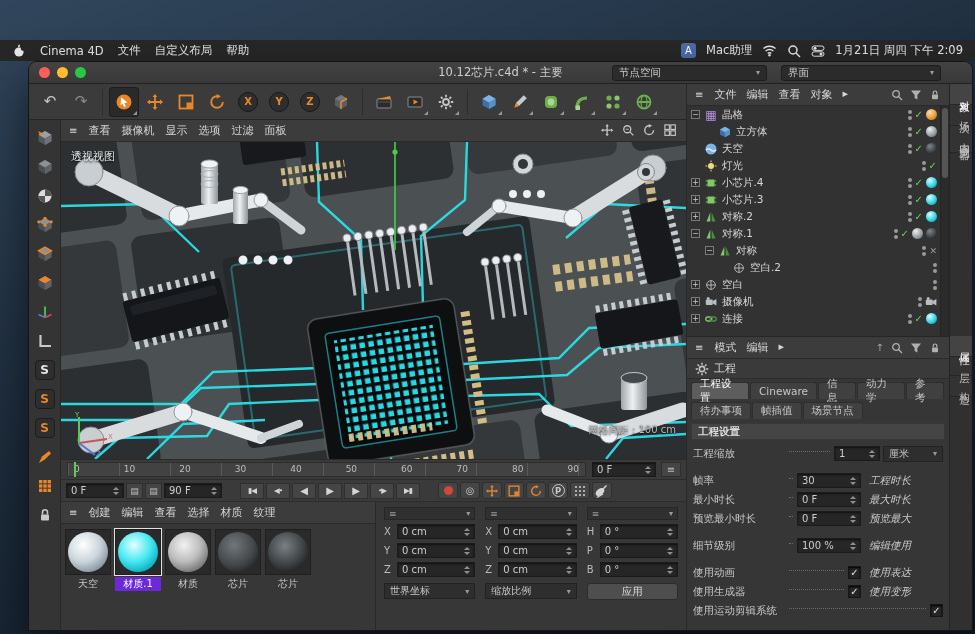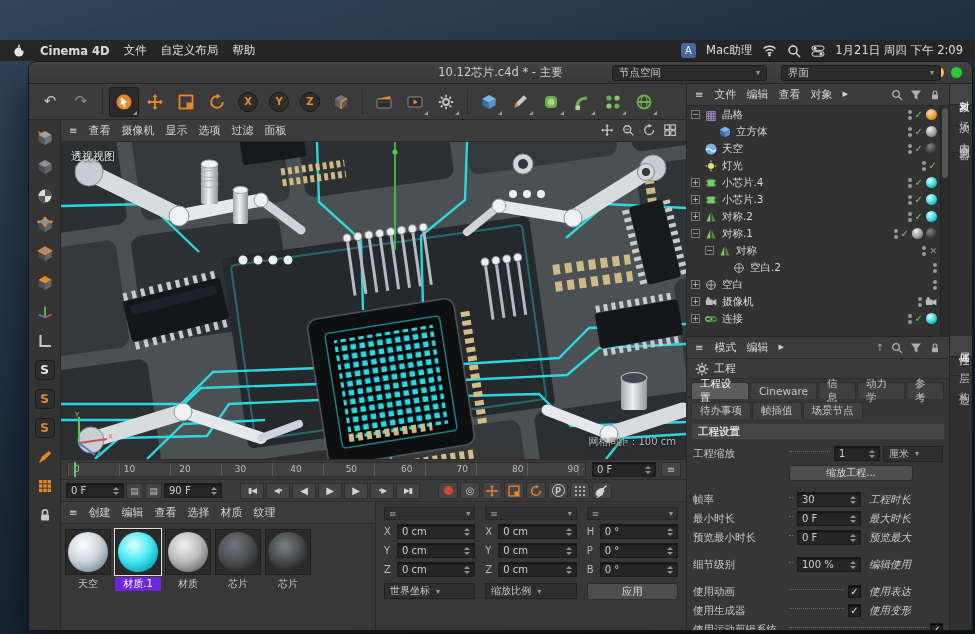--- a/index.html
+++ b/index.html
@@ -4,32 +4,32 @@
 <style>
   * { margin:0; padding:0; box-sizing:border-box; }
   html,body { width:975px; height:634px; background:#0d141c; overflow:hidden; }
   body { font-family:"DejaVu Sans","Liberation Sans",sans-serif; font-size:11px; color:#ccc; }
   .screen { position:relative; width:975px; height:634px;
     background:linear-gradient(160deg,#31465c 0%,#1d2c3c 45%,#0f1822 100%); overflow:hidden; }
 
   
   .menubar { position:absolute; top:40px; left:0; right:0; height:21px; background:#272727;
     display:flex; align-items:center; padding:0 12px; gap:14px; color:#e6e6e6; font-size:11.5px; }
-  .mb-app { font-weight:bold; }
+  .mb-app { font-weight:normal; }
   .mb-items { display:flex; gap:14px; }
   .mb-right { margin-left:auto; display:flex; align-items:center; gap:10px; }
   .abadge { width:15px; height:15px; border-radius:3px; background:#4a6da8; color:#fff; font-size:10px;
     display:flex; align-items:center; justify-content:center; }
   .mb-ic { display:flex; align-items:center; }
 
   
   .window { position:absolute; left:28px; top:61px; width:945px; height:570px; background:#333;
     border:1px solid #151515; border-radius:9px 9px 0 0; box-shadow:0 20px 45px rgba(0,0,0,.55); overflow:hidden; }
   .titlebar { position:absolute; top:0; left:0; right:0; height:22px; background:linear-gradient(#434343,#383838);
-    border-bottom:1px solid #222; display:flex; align-items:center; padding:0 10px; gap:7px;justify-content:flex-end; }
+    border-bottom:1px solid #222; display:flex; align-items:center; padding:0 10px; gap:7px; }
   .tl-dot { width:11px; height:11px; border-radius:50%; }
   .tl-dot.red{background:#ff5f57}.tl-dot.yellow{background:#febc2e}.tl-dot.green{background:#28c840}
   .tb-title { position:absolute; left:0; right:0; text-align:center; color:#cfcfcf; font-size:11.5px; pointer-events:none; }
   .tb-dd { position:absolute; height:16px; background:#2b2b2b; border:1px solid #1d1d1d; border-radius:3px;
     display:flex; align-items:center; justify-content:space-between; padding:0 6px; color:#ccc; font-size:10.5px; z-index:2; }
   .tb-dd.nodespace { right:205px; width:155px; }
   .tb-dd.iface { right:31px; width:160px; }
   .cv { color:#9a9a9a; font-size:8px; margin-left:6px; }
 
   
@@ -54,21 +54,21 @@
 
   
   .center { position:absolute; left:32px; top:58px; width:625px; bottom:0; }
   .viewport { position:absolute; top:0; left:0; right:0; height:339px; background:#45494c; }
   .pm-menu { height:22px; background:#3c3c3c; border-bottom:1px solid #2a2a2a; display:flex; align-items:center;
     gap:11px; padding:0 8px; color:#d6d6d6; font-size:11px; }
   .pm-right { margin-left:auto; display:flex; align-items:center; gap:7px; color:#a5a5a5; }
   .vp-canvas { position:absolute; left:0; right:0; top:22px; bottom:0; overflow:hidden; }
   svg.scene { width:100%; height:100%; display:block; }
   .vp-label { position:absolute; top:7px; left:10px; color:#e6e6e6; font-size:11px; text-shadow:0 1px 2px #000; }
-  .grid-info { position:absolute; right:10px; bottom:10px; color:#bcbcbc; font-size:10px; text-shadow:0 1px 2px #000; }
+  .grid-info { position:absolute; right:10px; bottom:22px; color:#bcbcbc; font-size:10px; text-shadow:0 1px 2px #000; }
   .gizmo { position:absolute; left:6px; bottom:2px; }
 
   
   .timeline { position:absolute; top:339px; left:0; right:0; height:20px; background:#3a3a3a; border-top:1px solid #2a2a2a; }
   .ruler { position:absolute; left:6px; right:100px; top:2px; bottom:2px; background:#424242;
     background-image:repeating-linear-gradient(90deg, rgba(255,255,255,.13) 0 1px, transparent 1px 51px);
     border:1px solid #2d2d2d; display:flex; justify-content:space-between; padding:1px 6px 0; color:#bdbdbd; font-size:9px; }
   .ph { position:absolute; left:13px; top:2px; bottom:2px; width:2px; background:#58d058; }
   .tl-frame { position:absolute; right:30px; top:2px; width:64px; }
   .tl-menu { position:absolute; right:5px; top:2px; width:20px; height:15px; background:#454545; border:1px solid #2e2e2e;
@@ -117,21 +117,21 @@
 
   .coords { flex:1; background:#373737; border-top:1px solid #2c2c2c; padding:3px 8px 0; }
   .coord-groups { display:flex; gap:10px; }
   .coord-col { flex:1; }
   .coord-head { display:flex; justify-content:space-between; align-items:center; height:13px; background:#303030;
     border:1px solid #262626; color:#9a9a9a; padding:0 4px; margin-top:2px; font-size:9px; }
   .coord-row { display:flex; align-items:center; gap:4px; margin-top:4px; }
   .axis { width:9px; color:#bbb; font-size:10px; }
   .coord-row .fld { flex:1; }
   .ddl { height:16px; background:#2e2e2e; border:1px solid #222; display:flex; align-items:center;
-    padding:0 5px; color:#c8c8c8; font-size:10px; }
+    justify-content:space-between; padding:0 5px; color:#c8c8c8; font-size:10px; }
   .ddl.foot { margin-top:6px; }
   .apply-btn { margin-top:6px; width:100%; height:17px; background:#4e4e4e; border:1px solid #2c2c2c; border-radius:3px;
     color:#ddd; font-size:10.5px; font-family:inherit; }
 
   
   .right-col { position:absolute; left:657px; top:22px; width:263px; bottom:0; background:#363636; border-left:1px solid #282828; }
   .om { position:absolute; top:0; left:0; right:0; height:252px; }
   .om-tree { position:absolute; top:22px; bottom:0; left:0; right:9px; background:#323232; overflow:hidden; }
   .om-row { height:17px; display:flex; align-items:center; gap:4px; padding-right:3px; }
   .exp { width:9px; height:9px; border:1px solid #7a7a7a; background:#2e2e2e; color:#ccc; font-size:8px;
@@ -1351,23 +1351,20 @@
                 <span class="spn">
                   <i class="up"></i>
                   <i class="dn"></i>
                 </span>
               </span>
               <span class="ddl">
                 <span>厘米</span>
                 <span class="cv">▾</span>
               </span>
             </div>
-            <div class="am-row">
-              <button class="am-btn">缩放工程...</button>
-            </div>
             <div class="am-row gap">
               <span class="am-label">帧率</span>
               <span class="leader"></span>
               <span class="fld">
                 <span class="fval">30</span>
                 <span class="spn">
                   <i class="up"></i>
                   <i class="dn"></i>
                 </span>
               </span>

